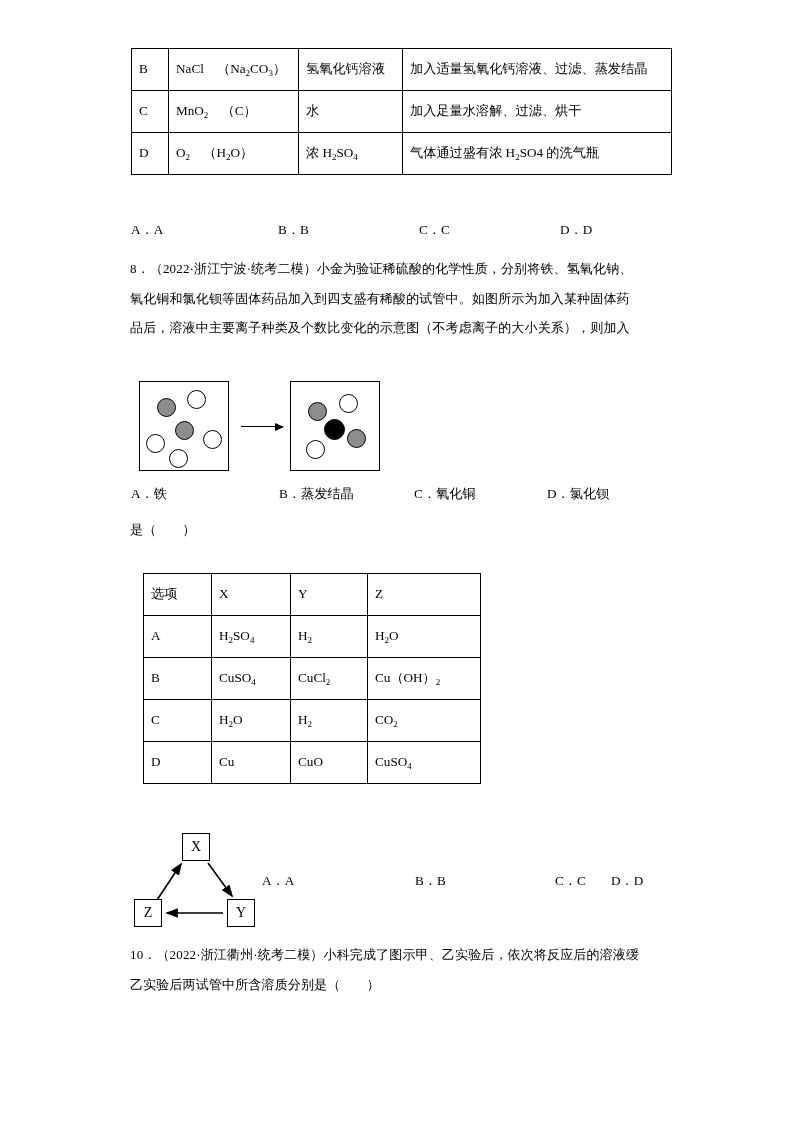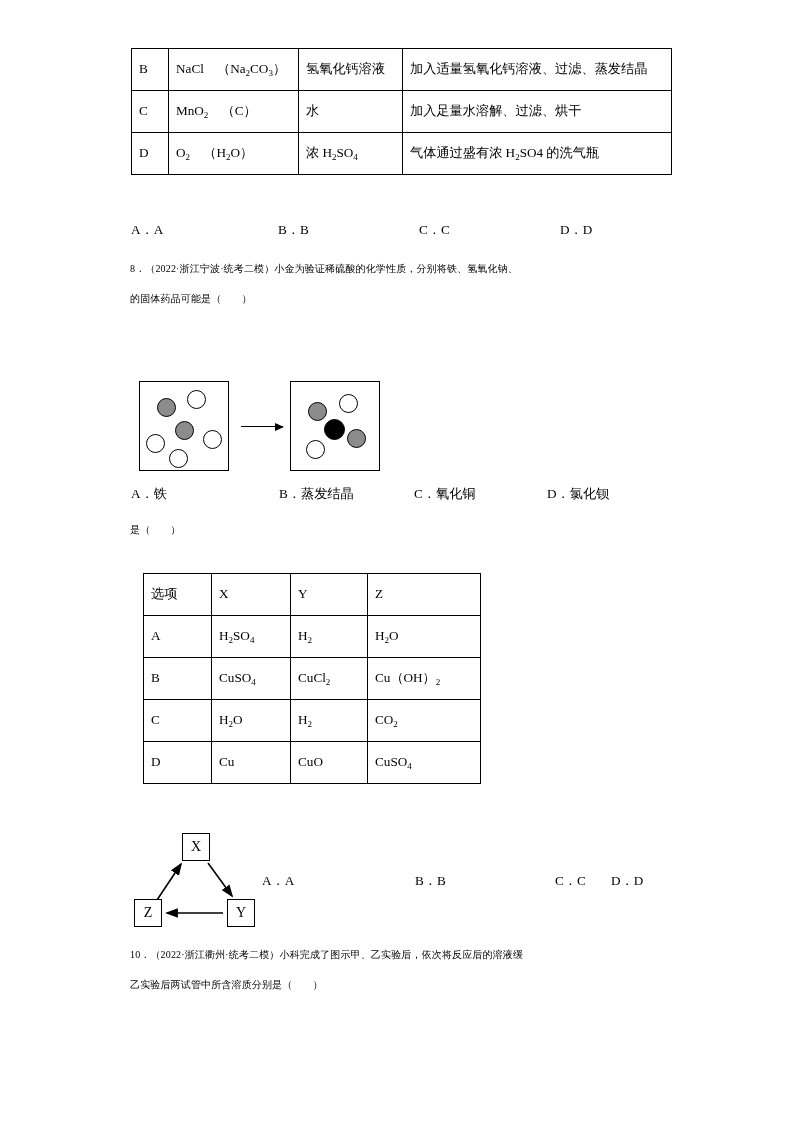--- a/index.html
+++ b/index.html
@@ -16,21 +16,21 @@
     overflow: hidden;
   }
   .page {
     position: absolute;
     left: 0; top: 0;
     width: 794px;
     height: 1123px;
   }
   .para-block {
     position: absolute;
-    font-size: 10px;
+    font-size: 13px;
     line-height: 29.5px;
     letter-spacing: 0.15px;
   }
   .para-block div { white-space: nowrap; }
 
   .opt-row {
     position: absolute;
     font-size: 13.2px;
     white-space: nowrap;
   }
@@ -135,21 +135,22 @@
 
   <div class="opt-row" style="left:131px; top:221px; width:540px; height:20px;">
     <span style="left:0px;">A．A</span>
     <span style="left:147px;">B．B</span>
     <span style="left:288px;">C．C</span>
     <span style="left:429px;">D．D</span>
   </div>
 
   <div class="para-block" style="left:130px; top:254px; width:545px;">
     <div>8．（2022·浙江宁波·统考二模）小金为验证稀硫酸的化学性质，分别将铁、氢氧化钠、</div>
-    <div>的固体药品可能是（　　）</div>
+    <div>氧化铜和氯化钡等固体药品加入到四支盛有稀酸的试管中。如图所示为加入某种固体药</div>
+    <div>品后，溶液中主要离子种类及个数比变化的示意图（不考虑离子的大小关系），则加入</div>
   </div>
 
   <div class="iondiagram" style="left:131px; top:378px; width:260px; height:100px;">
 
     <div class="ionbox" style="left:8px; top:3px; width:90px; height:90px;">
       <div class="circ gray" style="left:17px; top:16px; width:19px; height:19px;"></div>
       <div class="circ white" style="left:47px; top:8px;  width:19px; height:19px;"></div>
       <div class="circ gray" style="left:35px; top:39px; width:19px; height:19px;"></div>
       <div class="circ white" style="left:6px;  top:52px; width:19px; height:19px;"></div>
       <div class="circ white" style="left:63px; top:48px; width:19px; height:19px;"></div>

